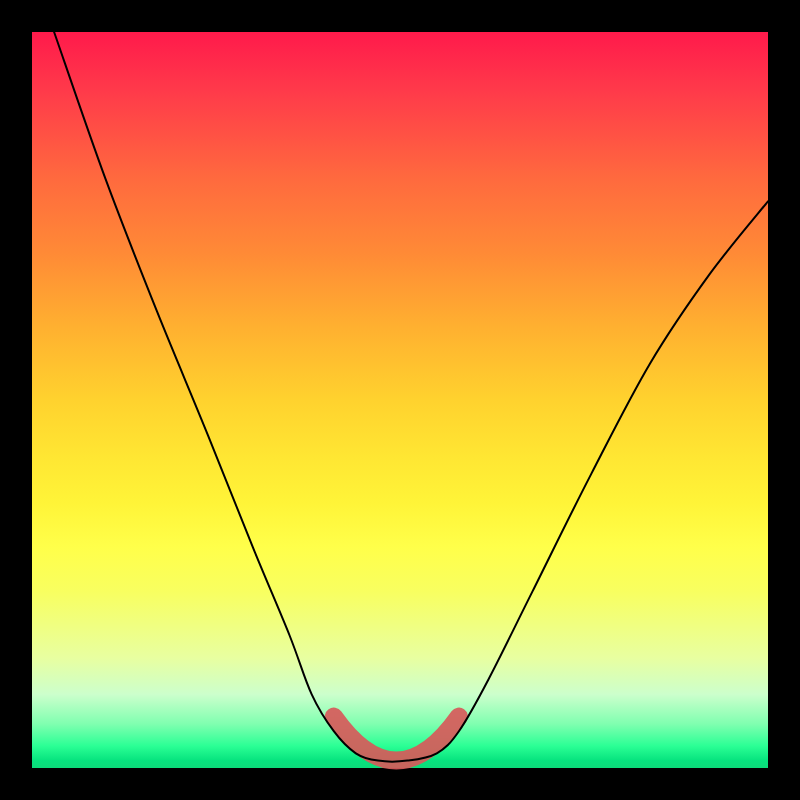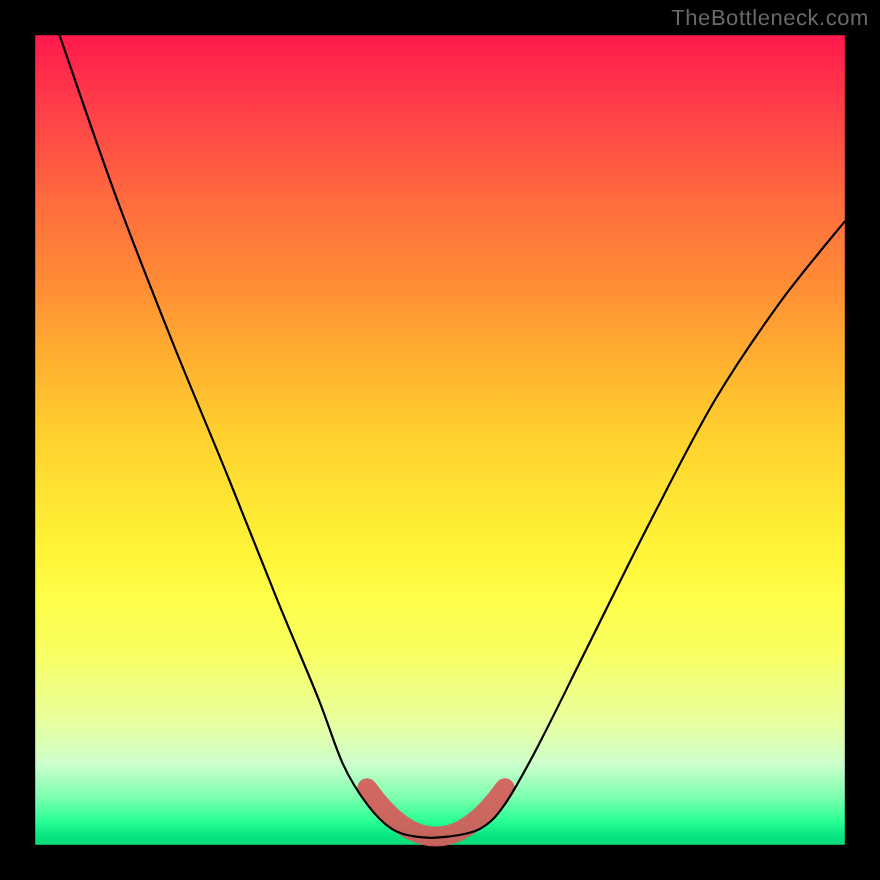--- a/index.html
+++ b/index.html
@@ -73,21 +73,20 @@
     stroke-width: 18;
     stroke-linecap: round;
     stroke-linejoin: round;
     opacity: 0.92;
   }
 </style>
 </head>
 <body>
 
 <div class="frame">
-  <div class="watermark">TheBottleneck.com</div>
 
   <div class="plot-area">
     <svg class="curve-layer" viewBox="0 0 736 736" preserveAspectRatio="none">
 
       <path id="trough-path" class="trough" d="M 301.8 684.5 Q 333.0 728.6, 364.3 728.6 Q 395.6 728.6, 426.9 684.5" style="stroke: rgb(215, 90, 90);"></path>
 
       <path id="curve-path" class="curve" d="M 22.1 0.0 C 30.7 24.5, 56.4 100.6, 73.6 147.2 C 90.8 193.8, 107.9 236.7, 125.1 279.7 C 142.3 322.6, 160.7 365.5, 176.6 404.8 C 192.6 444.1, 207.3 482.1, 220.8 515.2 C 234.3 548.3, 247.8 579.0, 257.6 603.5 C 267.4 628.1, 272.3 646.5, 279.7 662.4 C 287.0 678.3, 294.4 689.4, 301.8 699.2 C 309.1 709.0, 316.5 716.4, 323.8 721.3 C 331.2 726.2, 337.3 727.4, 345.9 728.6 C 354.5 729.9, 365.5 729.9, 375.4 728.6 C 385.2 727.4, 396.2 726.2, 404.8 721.3 C 413.4 716.4, 418.3 711.5, 426.9 699.2 C 435.5 686.9, 444.1 671.0, 456.3 647.7 C 468.6 624.4, 483.3 593.7, 500.5 559.4 C 517.7 525.0, 539.7 479.6, 559.4 441.6 C 579.0 403.6, 598.6 364.3, 618.2 331.2 C 637.9 298.1, 657.5 269.9, 677.1 242.9 C 696.7 215.9, 726.2 181.5, 736.0 169.3"></path>
     </svg>
   </div>
 </div>

